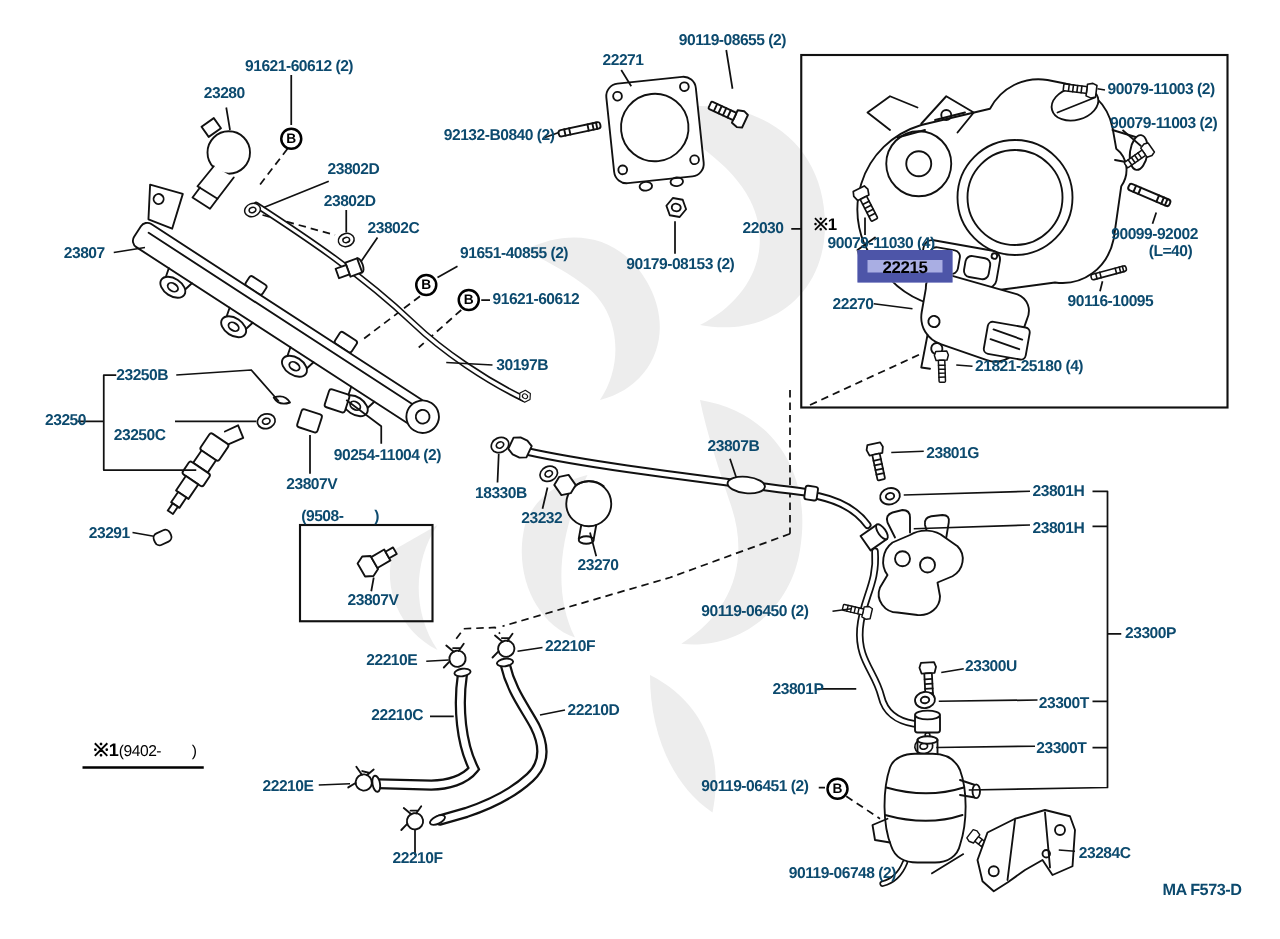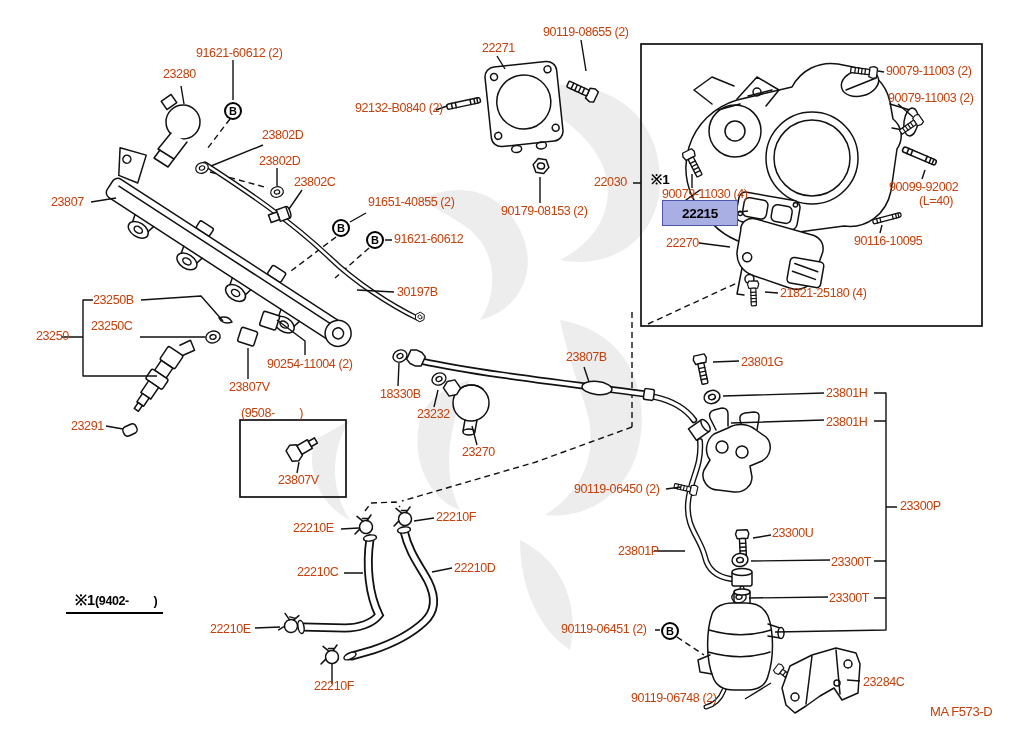--- a/index.html
+++ b/index.html
@@ -1,31 +1,31 @@
 <!DOCTYPE html>
 <html><head>
 <meta charset="utf-8">
 <style>
   html,body{margin:0;padding:0;background:#fff;}
   .stage{position:relative;width:1024px;height:751px;background:#fff;overflow:hidden;
          font-family:"Liberation Sans",sans-serif;color:#000;}
   svg{position:absolute;left:0;top:0;}
-  .lbl{position:absolute;font-weight:400;font-size:12.5px;letter-spacing:-0.4px;
-       line-height:1.05;white-space:pre;color:#c2410c;}
-  .hl{position:absolute;left:662px;top:200px;width:76px;height:26px;
-      background:#a9aee3;border:1px solid #0c4a6e;box-sizing:border-box;
+  .lbl{position:absolute;font-weight:700;font-size:12.5px;letter-spacing:-0.4px;
+       line-height:1.05;white-space:pre;color:#0c4a6e;}
+  .hl{position:absolute;left:686px;top:200px;width:76px;height:26px;
+      background:#a9aee3;border:8px solid #0c4a6e;box-sizing:border-box;
       display:flex;align-items:center;justify-content:center;
       font-weight:700;font-size:13.5px;letter-spacing:-0.3px;text-align:right;}
   .cb{position:absolute;width:18px;height:18px;border:2px solid #000;border-radius:50%;
       box-sizing:border-box;display:flex;align-items:center;justify-content:center;
       font-weight:700;font-size:11px;background:#fff;}
   .refnote{position:absolute;left:66px;top:571px;border-bottom:2.5px solid #000;
            padding:0 6px 3px 0;white-space:pre;}
   .refnote .mark{font-weight:800;font-size:14.5px;}
-  .refnote .range{font-weight:700;font-size:12.5px;letter-spacing:-0.4px;}
+  .refnote .range{font-weight:400;font-size:12.5px;letter-spacing:-0.4px;}
   .refmark-top{position:absolute;left:651px;top:170px;font-weight:800;font-size:13.5px;}
 </style>
 </head>
 <body>
 
 <div class="stage">
 
 <svg width="1024" height="751" viewBox="0 0 1024 751">
   <defs>
     <g id="sym-bolt">
@@ -333,35 +333,35 @@
 <div class="lbl" style="left:666px;top:237px">22270</div>
 <div class="lbl" style="left:886px;top:65px">90079-11003 (2)</div>
 <div class="lbl" style="left:888px;top:92px">90079-11003 (2)</div>
 <div class="lbl" style="left:889px;top:181px">90099-92002</div>
 <div class="lbl" style="left:919px;top:195px">(L=40)</div>
 <div class="lbl" style="left:854px;top:235px">90116-10095</div>
 <div class="lbl" style="left:780px;top:287px">21821-25180 (4)</div>
 <div class="lbl" style="left:397px;top:286px">30197B</div>
 <div class="lbl" style="left:93px;top:294px">23250B</div>
 <div class="lbl" style="left:36px;top:330px">23250</div>
-<div class="lbl" style="left:91px;top:320px">23250C</div>
+<div class="lbl" style="left:91px;top:342px">23250C</div>
 <div class="lbl" style="left:267px;top:358px">90254-11004 (2)</div>
 <div class="lbl" style="left:229px;top:381px">23807V</div>
 <div class="lbl" style="left:71px;top:420px">23291</div>
 <div class="lbl" style="left:241px;top:407px">(9508-        )</div>
 <div class="lbl" style="left:278px;top:474px">23807V</div>
 <div class="lbl" style="left:380px;top:388px">18330B</div>
 <div class="lbl" style="left:417px;top:408px">23232</div>
 <div class="lbl" style="left:462px;top:446px">23270</div>
 <div class="lbl" style="left:566px;top:351px">23807B</div>
 <div class="lbl" style="left:741px;top:356px">23801G</div>
 <div class="lbl" style="left:826px;top:387px">23801H</div>
 <div class="lbl" style="left:826px;top:416px">23801H</div>
 <div class="lbl" style="left:900px;top:500px">23300P</div>
-<div class="lbl" style="left:574px;top:483px">90119-06450 (2)</div>
+<div class="lbl" style="left:561px;top:483px">90119-06450 (2)</div>
 <div class="lbl" style="left:293px;top:522px">22210E</div>
 <div class="lbl" style="left:436px;top:511px">22210F</div>
 <div class="lbl" style="left:297px;top:566px">22210C</div>
 <div class="lbl" style="left:454px;top:562px">22210D</div>
 <div class="lbl" style="left:210px;top:623px">22210E</div>
 <div class="lbl" style="left:314px;top:680px">22210F</div>
 <div class="lbl" style="left:618px;top:545px">23801P</div>
 <div class="lbl" style="left:772px;top:527px">23300U</div>
 <div class="lbl" style="left:831px;top:556px">23300T</div>
 <div class="lbl" style="left:829px;top:592px">23300T</div>

